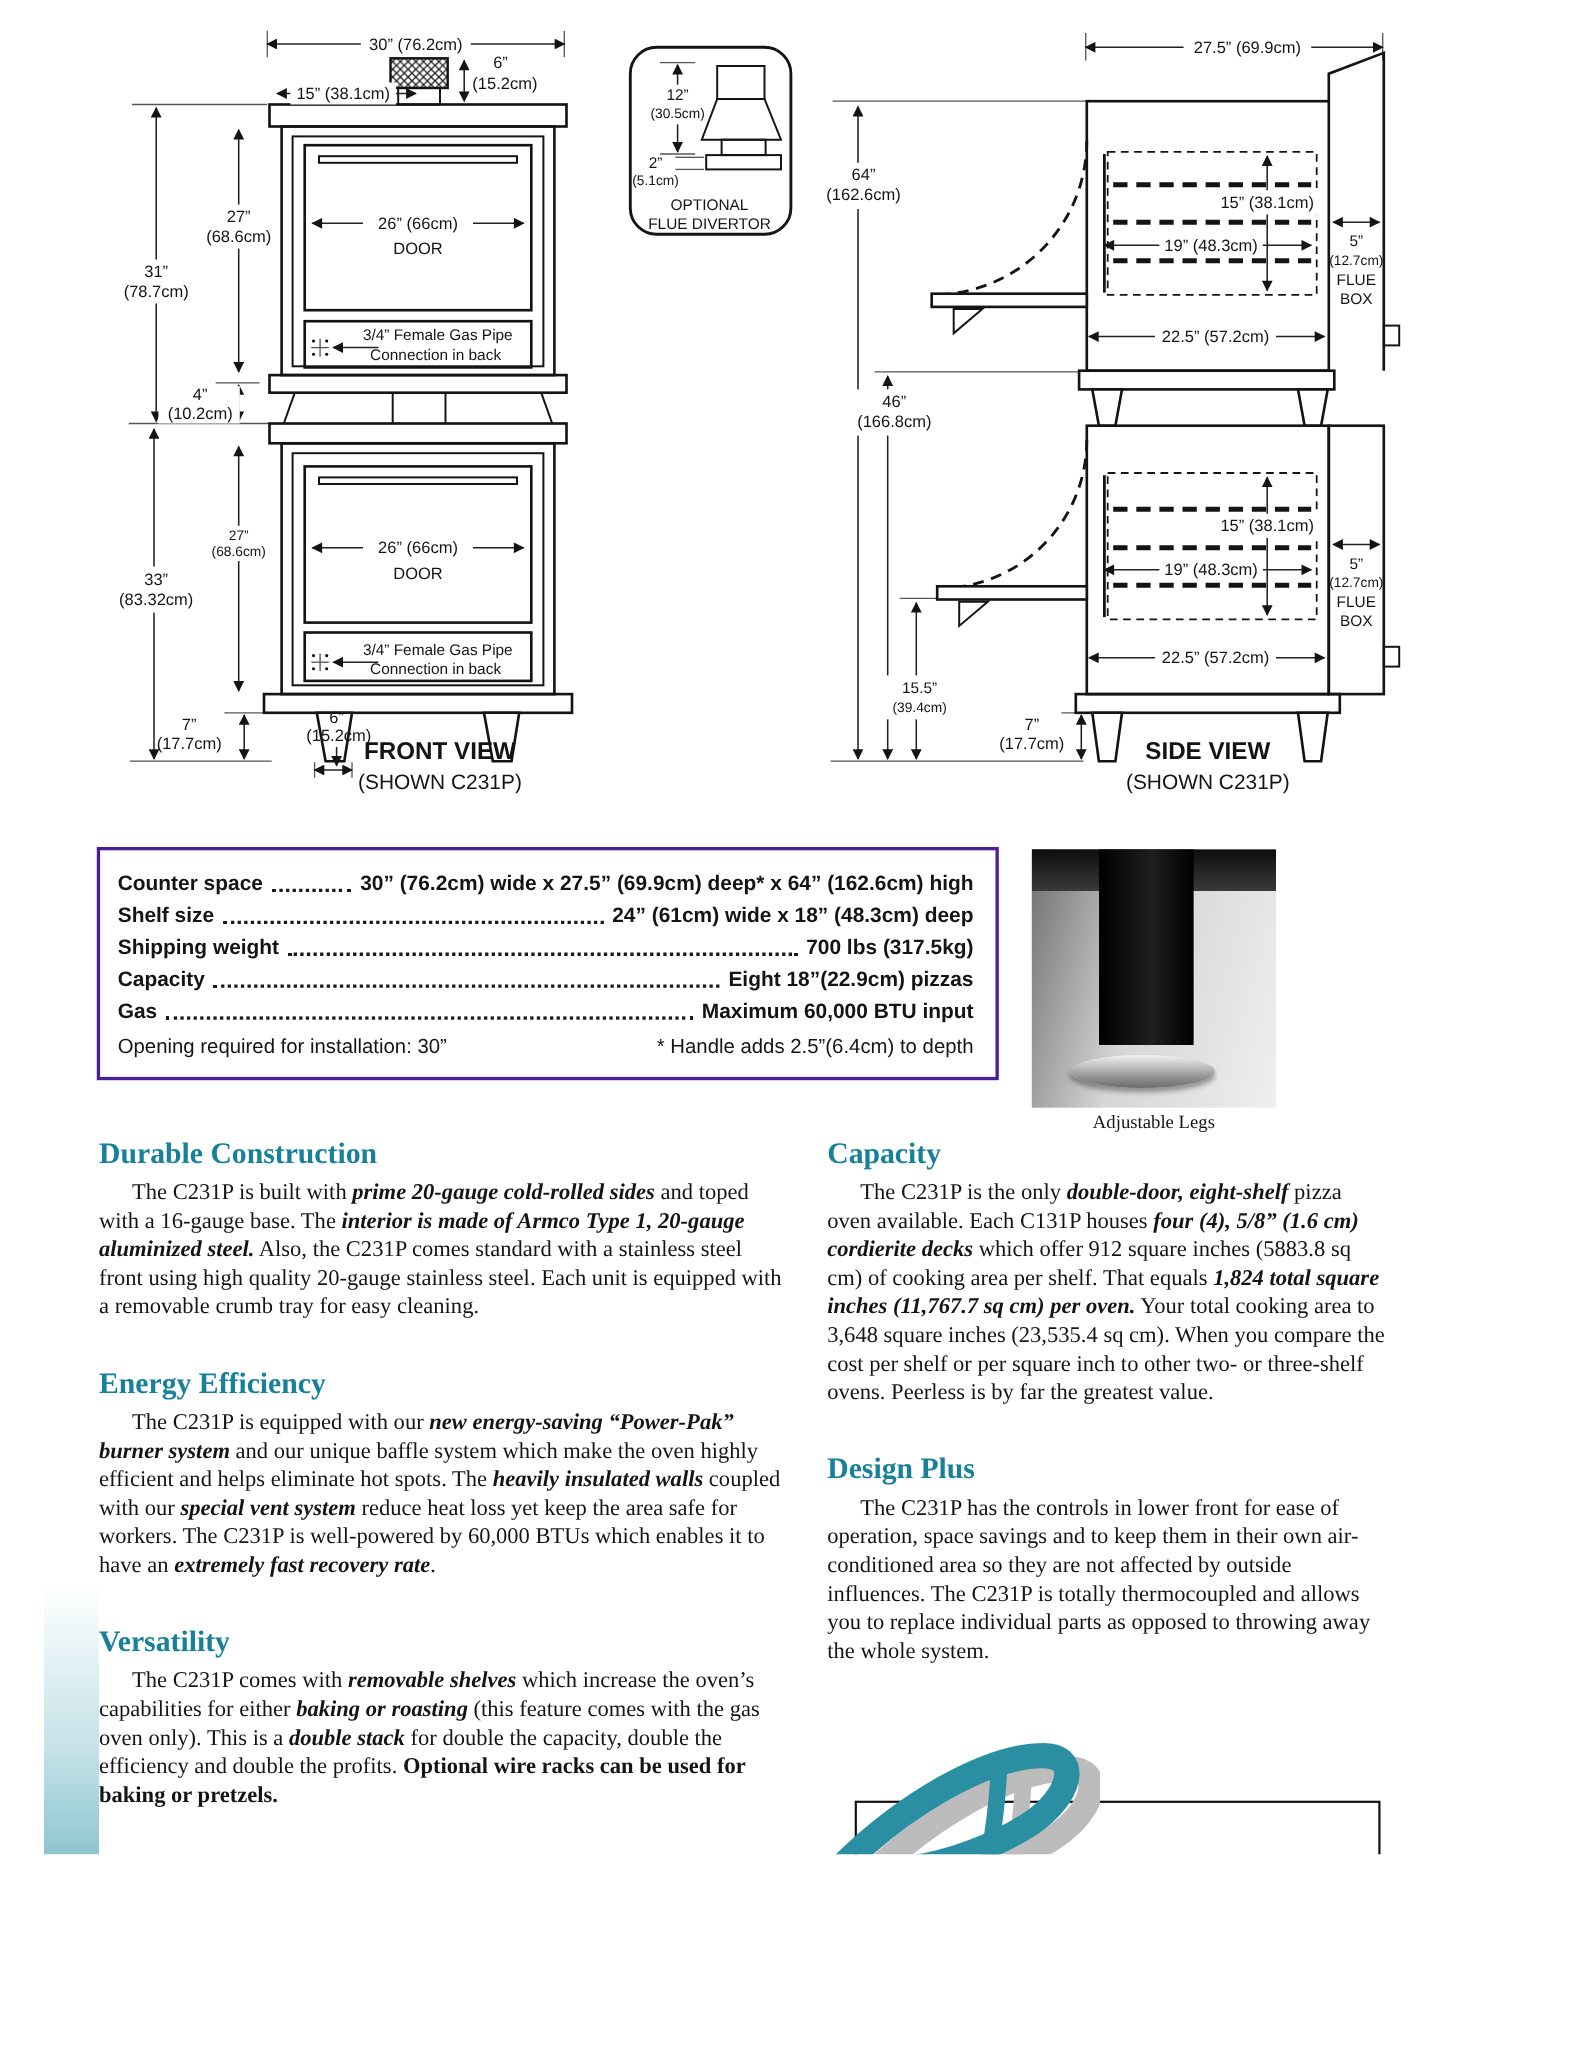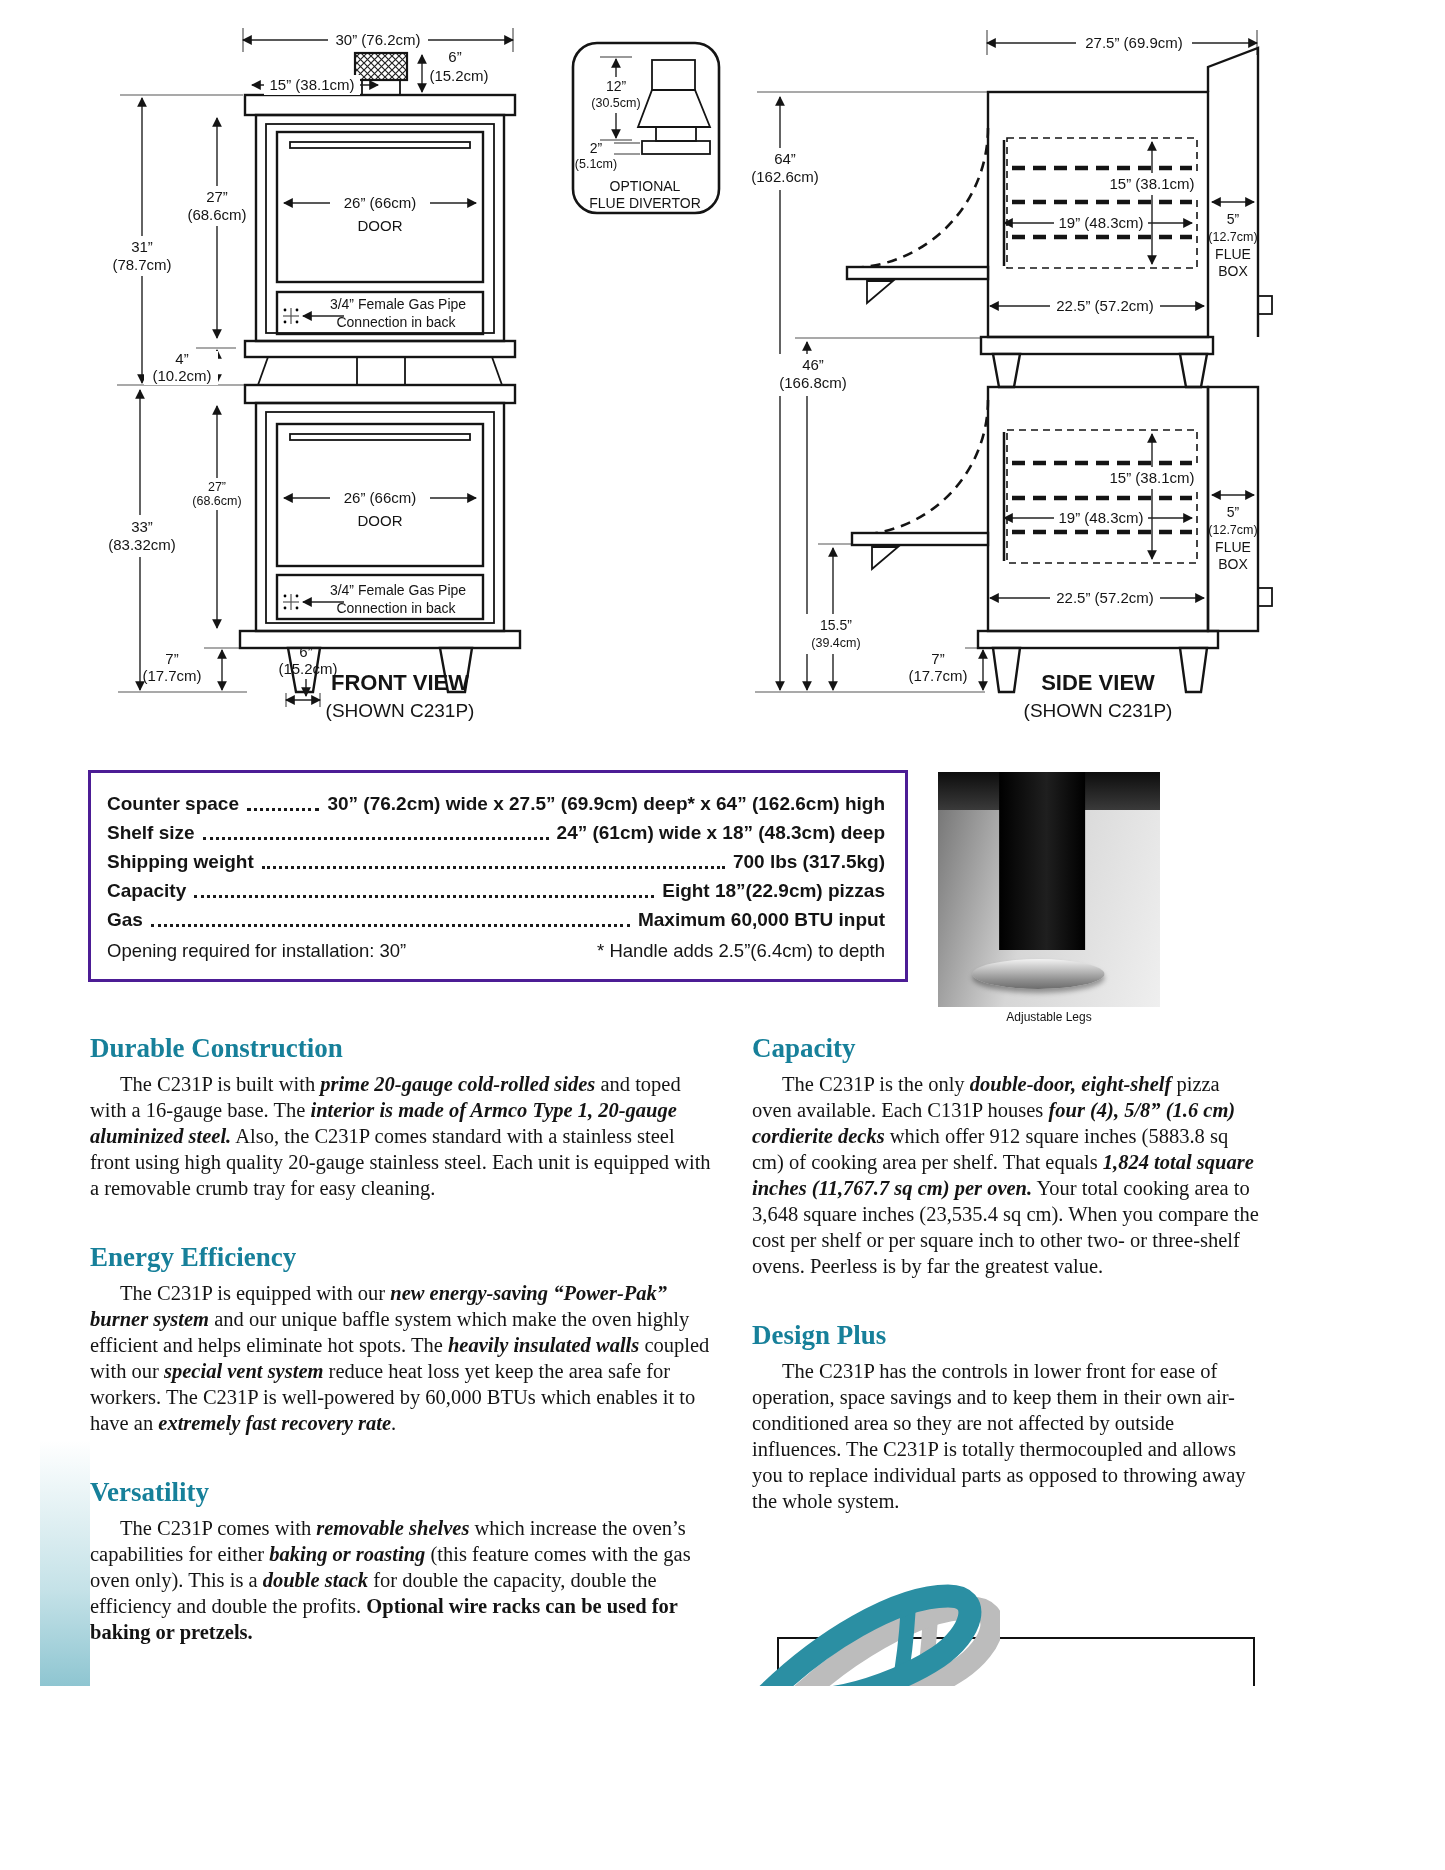--- a/index.html
+++ b/index.html
@@ -36,21 +36,21 @@
   .legs-photo{position:absolute;left:938px;top:772px;width:222px;height:235px;
       background:linear-gradient(105deg,#6f6f6f 0%,#d6d6d6 45%,#efefef 100%);overflow:hidden;}
   .legs-photo .dark-top{position:absolute;left:0;top:0;width:100%;height:38px;
       background:linear-gradient(#0d0d0d,#3a3a3a);}
   .legs-photo .leg{position:absolute;left:50%;top:0;transform:translateX(-58%);
       width:86px;height:178px;background:linear-gradient(90deg,#000 ,#1f1f1f 55%,#000);}
   .legs-photo .foot{position:absolute;left:50%;bottom:18px;transform:translateX(-58%);
       width:132px;height:30px;border-radius:50%;
       background:linear-gradient(#f2f2f2,#8f8f8f 70%,#6c6c6c);box-shadow:0 4px 5px rgba(0,0,0,.35);}
   .legs-caption{position:absolute;left:938px;top:1010px;width:222px;text-align:center;
-      font-size:12px;}
+      font-size:17px;font-family:Liberation Serif, serif;}
 
   
   .col{position:absolute;top:1032px;font-family:"Liberation Serif",serif;font-size:20.5px;line-height:26px;}
   .col-left{left:90px;width:622px;}
   .col-right{left:752px;width:512px;}
   .sec h3{margin:0 0 6px 0;font-family:"Liberation Serif",serif;font-size:27px;line-height:33px;
       color:var(--accent,#17809a);}
   .sec p{margin:0 0 40px 0;text-indent:30px;}
   .em{font-weight:bold;font-style:italic;}
   .strong{font-weight:bold;}

